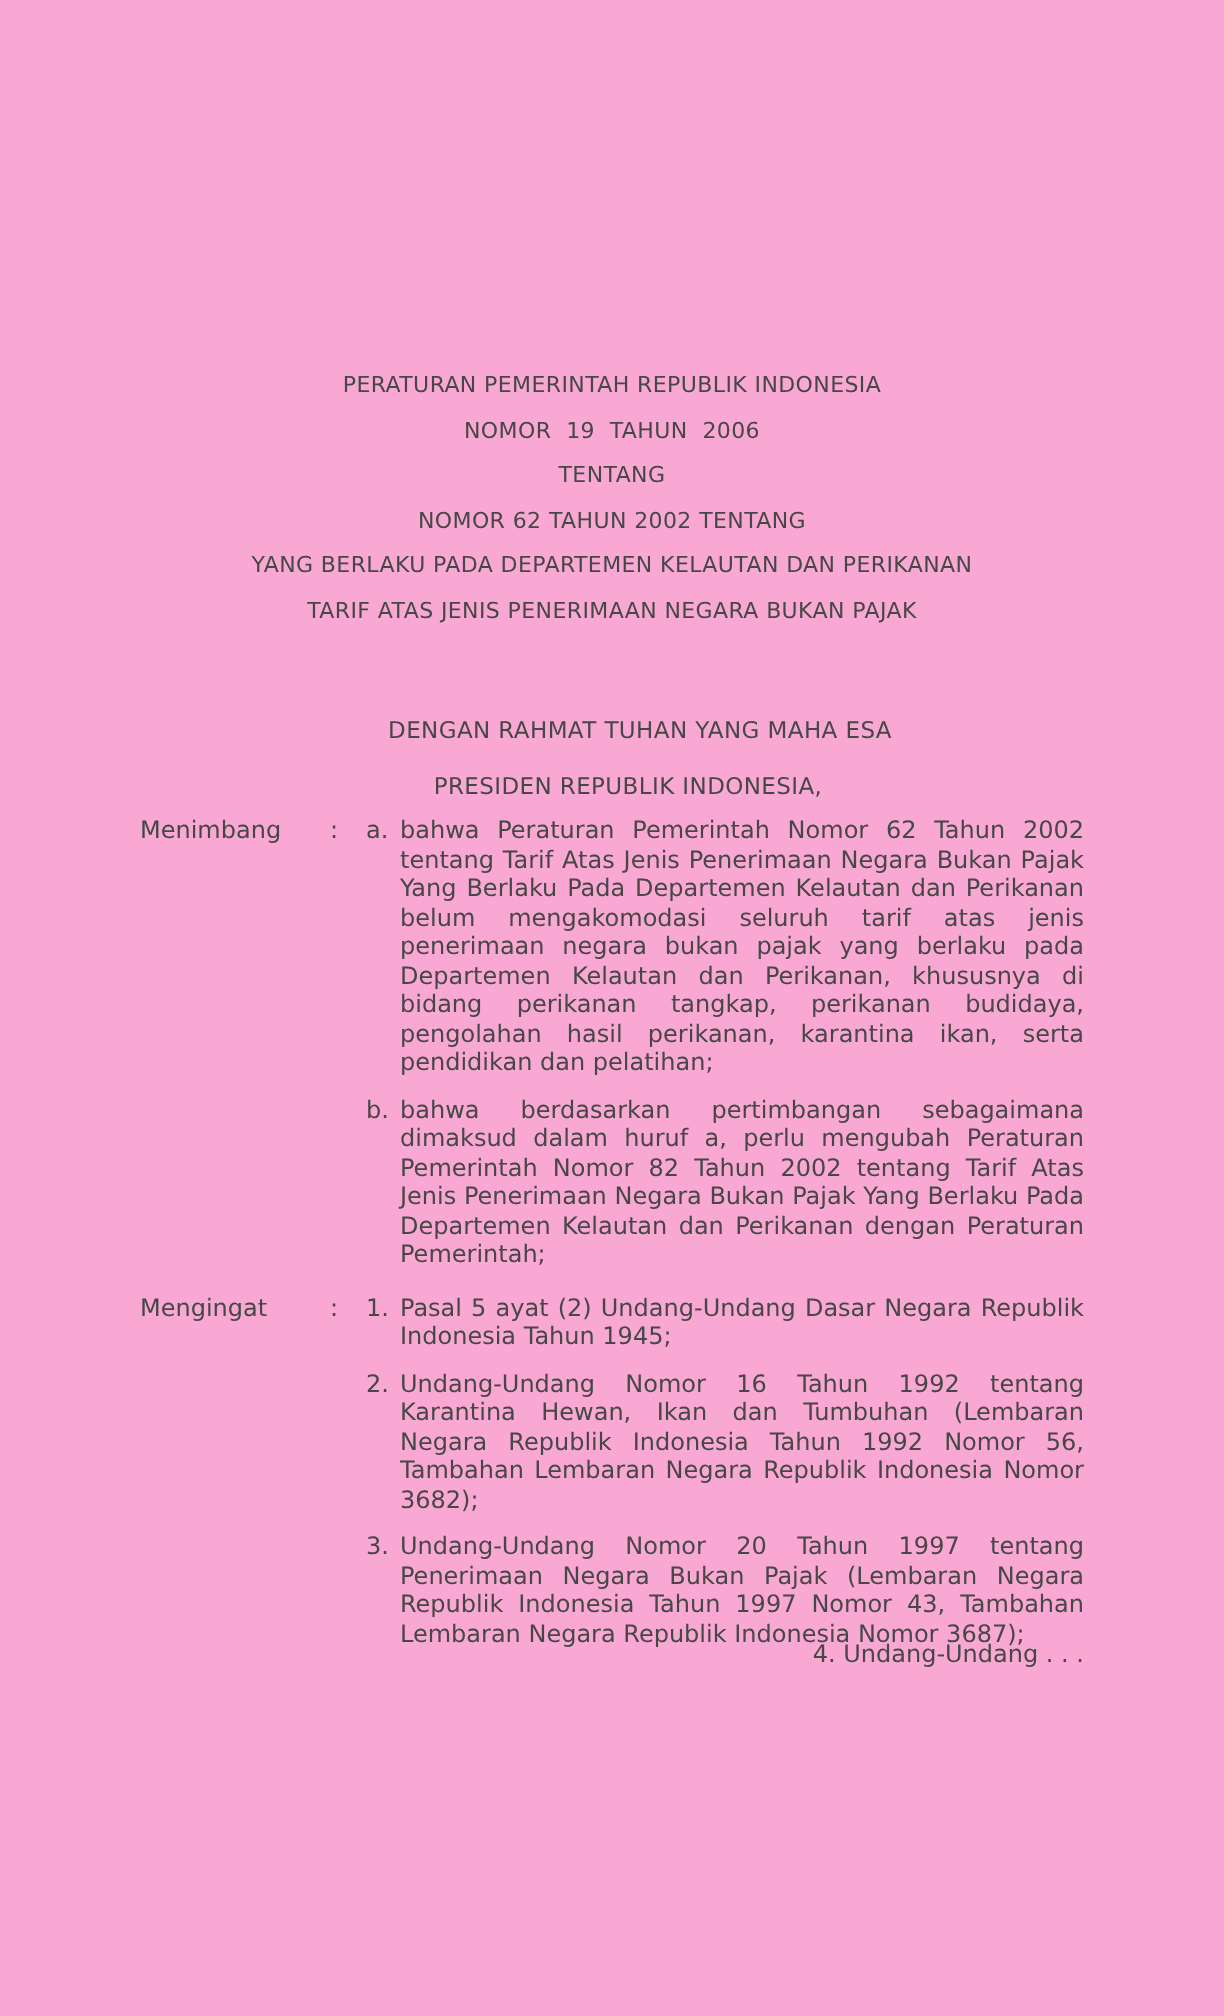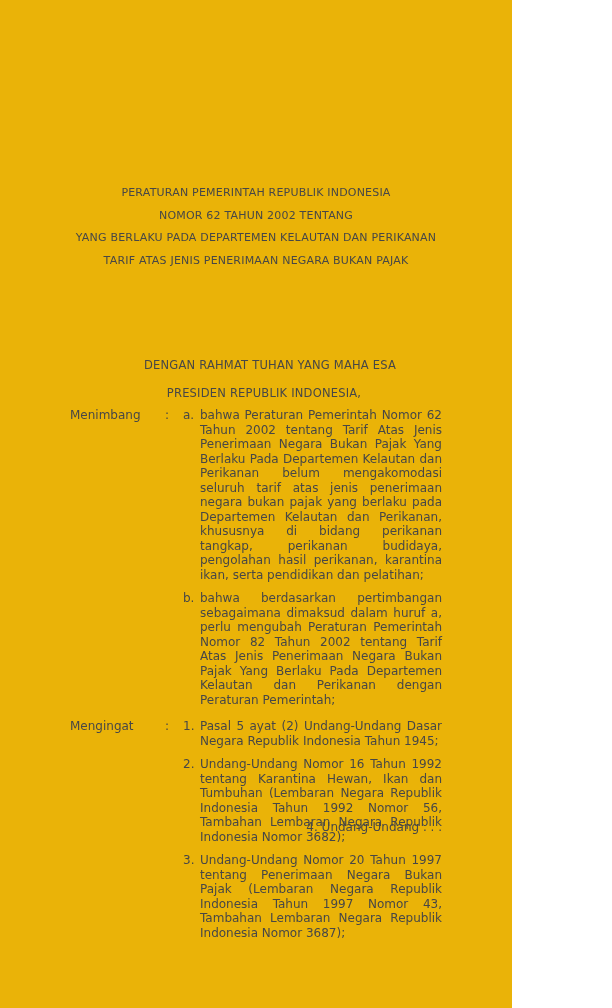--- a/index.html
+++ b/index.html
@@ -2,23 +2,23 @@
 <html><head>
 <meta charset="utf-8">
 <style>
   html, body {
     margin: 0;
     padding: 0;
     background: #ffffff;
   }
   .page {
     position: relative;
-    width: 512px;
+    width: 612px;
     height: 1008px;
-    background: #eab308;
+    background: #f9a8d4;
     font-family: "DejaVu Sans", "Liberation Sans", sans-serif;
     color: #474747;
     overflow: hidden;
   }
 
   
   .title-block {
     position: absolute;
     top: 182px;
     left: 0;
@@ -105,20 +105,22 @@
     text-align: center;
   }
 </style>
 </head>
 <body>
 
 <div class="page">
 
   <div class="title-block">
     <div class="title-line">PERATURAN PEMERINTAH REPUBLIK INDONESIA</div>
+    <div class="title-line">NOMOR  19  TAHUN  2006</div>
+    <div class="title-line">TENTANG</div>
     <div class="title-line">NOMOR 62 TAHUN 2002 TENTANG</div>
     <div class="title-line">YANG BERLAKU PADA DEPARTEMEN KELAUTAN DAN PERIKANAN</div>
     <div class="title-line">TARIF ATAS JENIS PENERIMAAN NEGARA BUKAN PAJAK</div>
   </div>
 
   <div class="invocation">DENGAN RAHMAT TUHAN YANG MAHA ESA</div>
   <div class="issuer">PRESIDEN REPUBLIK INDONESIA,</div>
 
   <div class="preamble">
 

